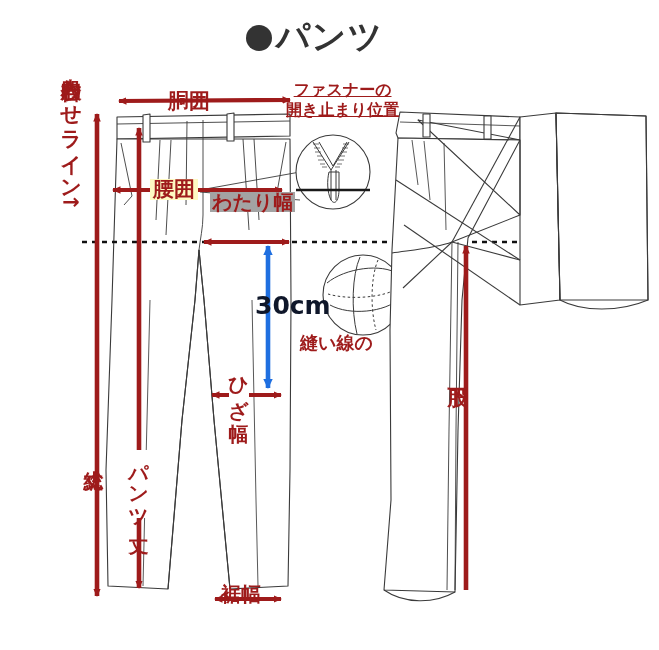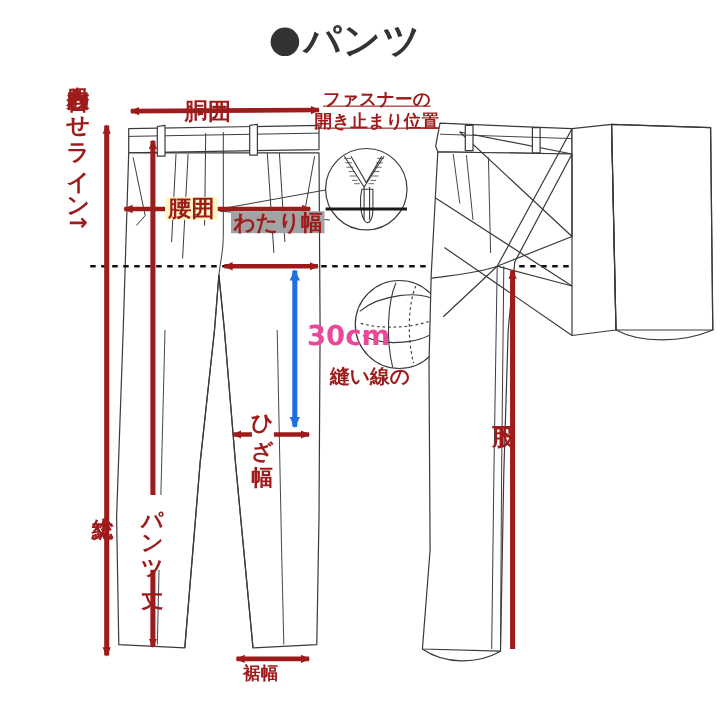--- a/index.html
+++ b/index.html
@@ -2,21 +2,21 @@
 <html><head>
 <meta charset="utf-8">
 <style>
   html,body{margin:0;padding:0;background:#ffffff;}
   body{font-family:"DejaVu Sans","Liberation Sans",sans-serif;}
   #stage{position:relative;width:659px;height:650px;background:#ffffff;overflow:hidden;}
   #stage svg{position:absolute;left:0;top:0;}
 
   .lbl{position:absolute;color:#9e1b1b;font-weight:700;line-height:1.0;white-space:nowrap;}
   .lbl-v{position:absolute;color:#9e1b1b;font-weight:700;writing-mode:vertical-rl;text-orientation:upright;line-height:1.0;white-space:nowrap;}
-  .blue{color:#ec4899;margin-left:24px;}
+  .blue{color:#0f172a;}
 
   #title{position:absolute;left:0;top:14px;width:629px;text-align:center;
          color:#333333;font-size:34px;font-weight:700;letter-spacing:1px;}
   .dotcirc{display:inline-block;width:26px;height:26px;border-radius:50%;background:#333333;vertical-align:-3px;margin-right:4px;}
 </style>
 </head>
 <body>
 
 <div id="stage">
 
@@ -185,17 +185,17 @@
   <div class="lbl" style="left:300px;top:331px;font-size:18px;line-height:1.3;">
     <div>縫い線の</div>
   </div>
 
   <div class="lbl-v" style="left:229px;top:362px;font-size:20px;background:#ffffff;">ひざ幅</div>
 
   <div class="lbl-v" style="left:84px;top:455px;font-size:20px;">総丈</div>
 
   <div class="lbl-v" style="left:129px;top:450px;font-size:20px;background:#ffffff;">パンツ丈</div>
 
-  <div class="lbl" style="left:221px;top:604px;font-size:16px;">裾幅</div>
+  <div class="lbl" style="left:221px;top:584px;font-size:20px;">裾幅</div>
 
   <div class="lbl-v" style="left:448px;top:372px;font-size:20px;background:#ffffff;">股下</div>
 
 </div>
 
 </body></html>

